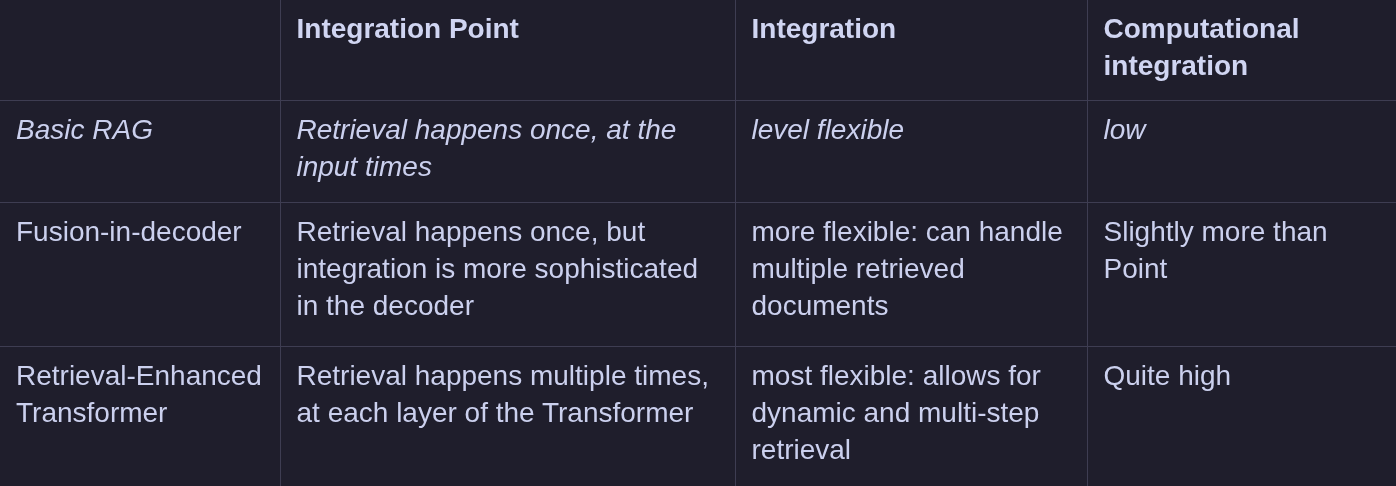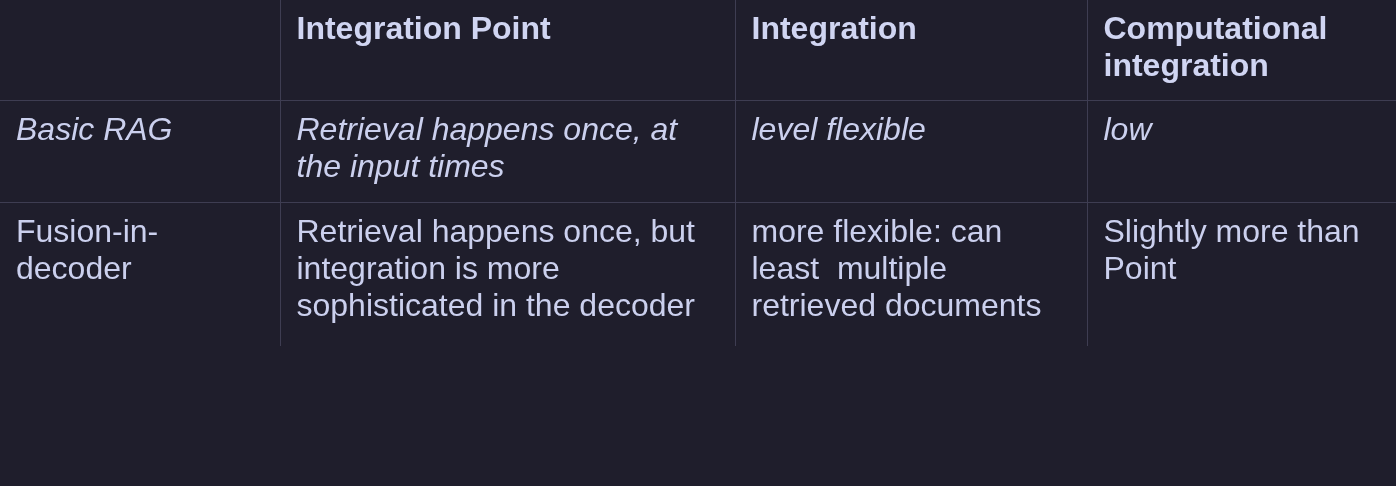--- a/index.html
+++ b/index.html
@@ -11,21 +11,21 @@
     width: 1396px;
     height: 486px;
     overflow: hidden;
     font-family: "Liberation Sans", sans-serif;
   }
   table.compare {
     width: 1396px;
     border-collapse: collapse;
     border: hidden; 
     table-layout: fixed;
-    font-size: 32px;
+    font-size: 28px;
     line-height: 37px;
     color: #cbd0ee;
   }
   table.compare td,
   table.compare th {
     border: 1.5px solid #3e3d52;
     vertical-align: top;
     text-align: left;
     padding: 10px 16px;
     white-space: pre-wrap;       
@@ -62,17 +62,23 @@
   <tbody>
     <tr class="r0">
       <td>Basic RAG</td>
       <td>Retrieval happens once, at the input times</td>
       <td>level flexible</td>
       <td>low</td>
     </tr>
     <tr class="r1">
       <td>Fusion-in-decoder</td>
       <td>Retrieval happens once, but integration is more sophisticated in the decoder</td>
-      <td>more flexible: can least  multiple retrieved documents</td>
+      <td>more flexible: can handle  multiple retrieved documents</td>
       <td>Slightly more than Point</td>
+    </tr>
+    <tr class="r2">
+      <td>Retrieval-Enhanced Transformer</td>
+      <td>Retrieval happens multiple times, at each layer of the Transformer</td>
+      <td>most flexible: allows for dynamic and multi-step retrieval</td>
+      <td>Quite high</td>
     </tr>
   </tbody>
 </table>
 
 </body></html>

